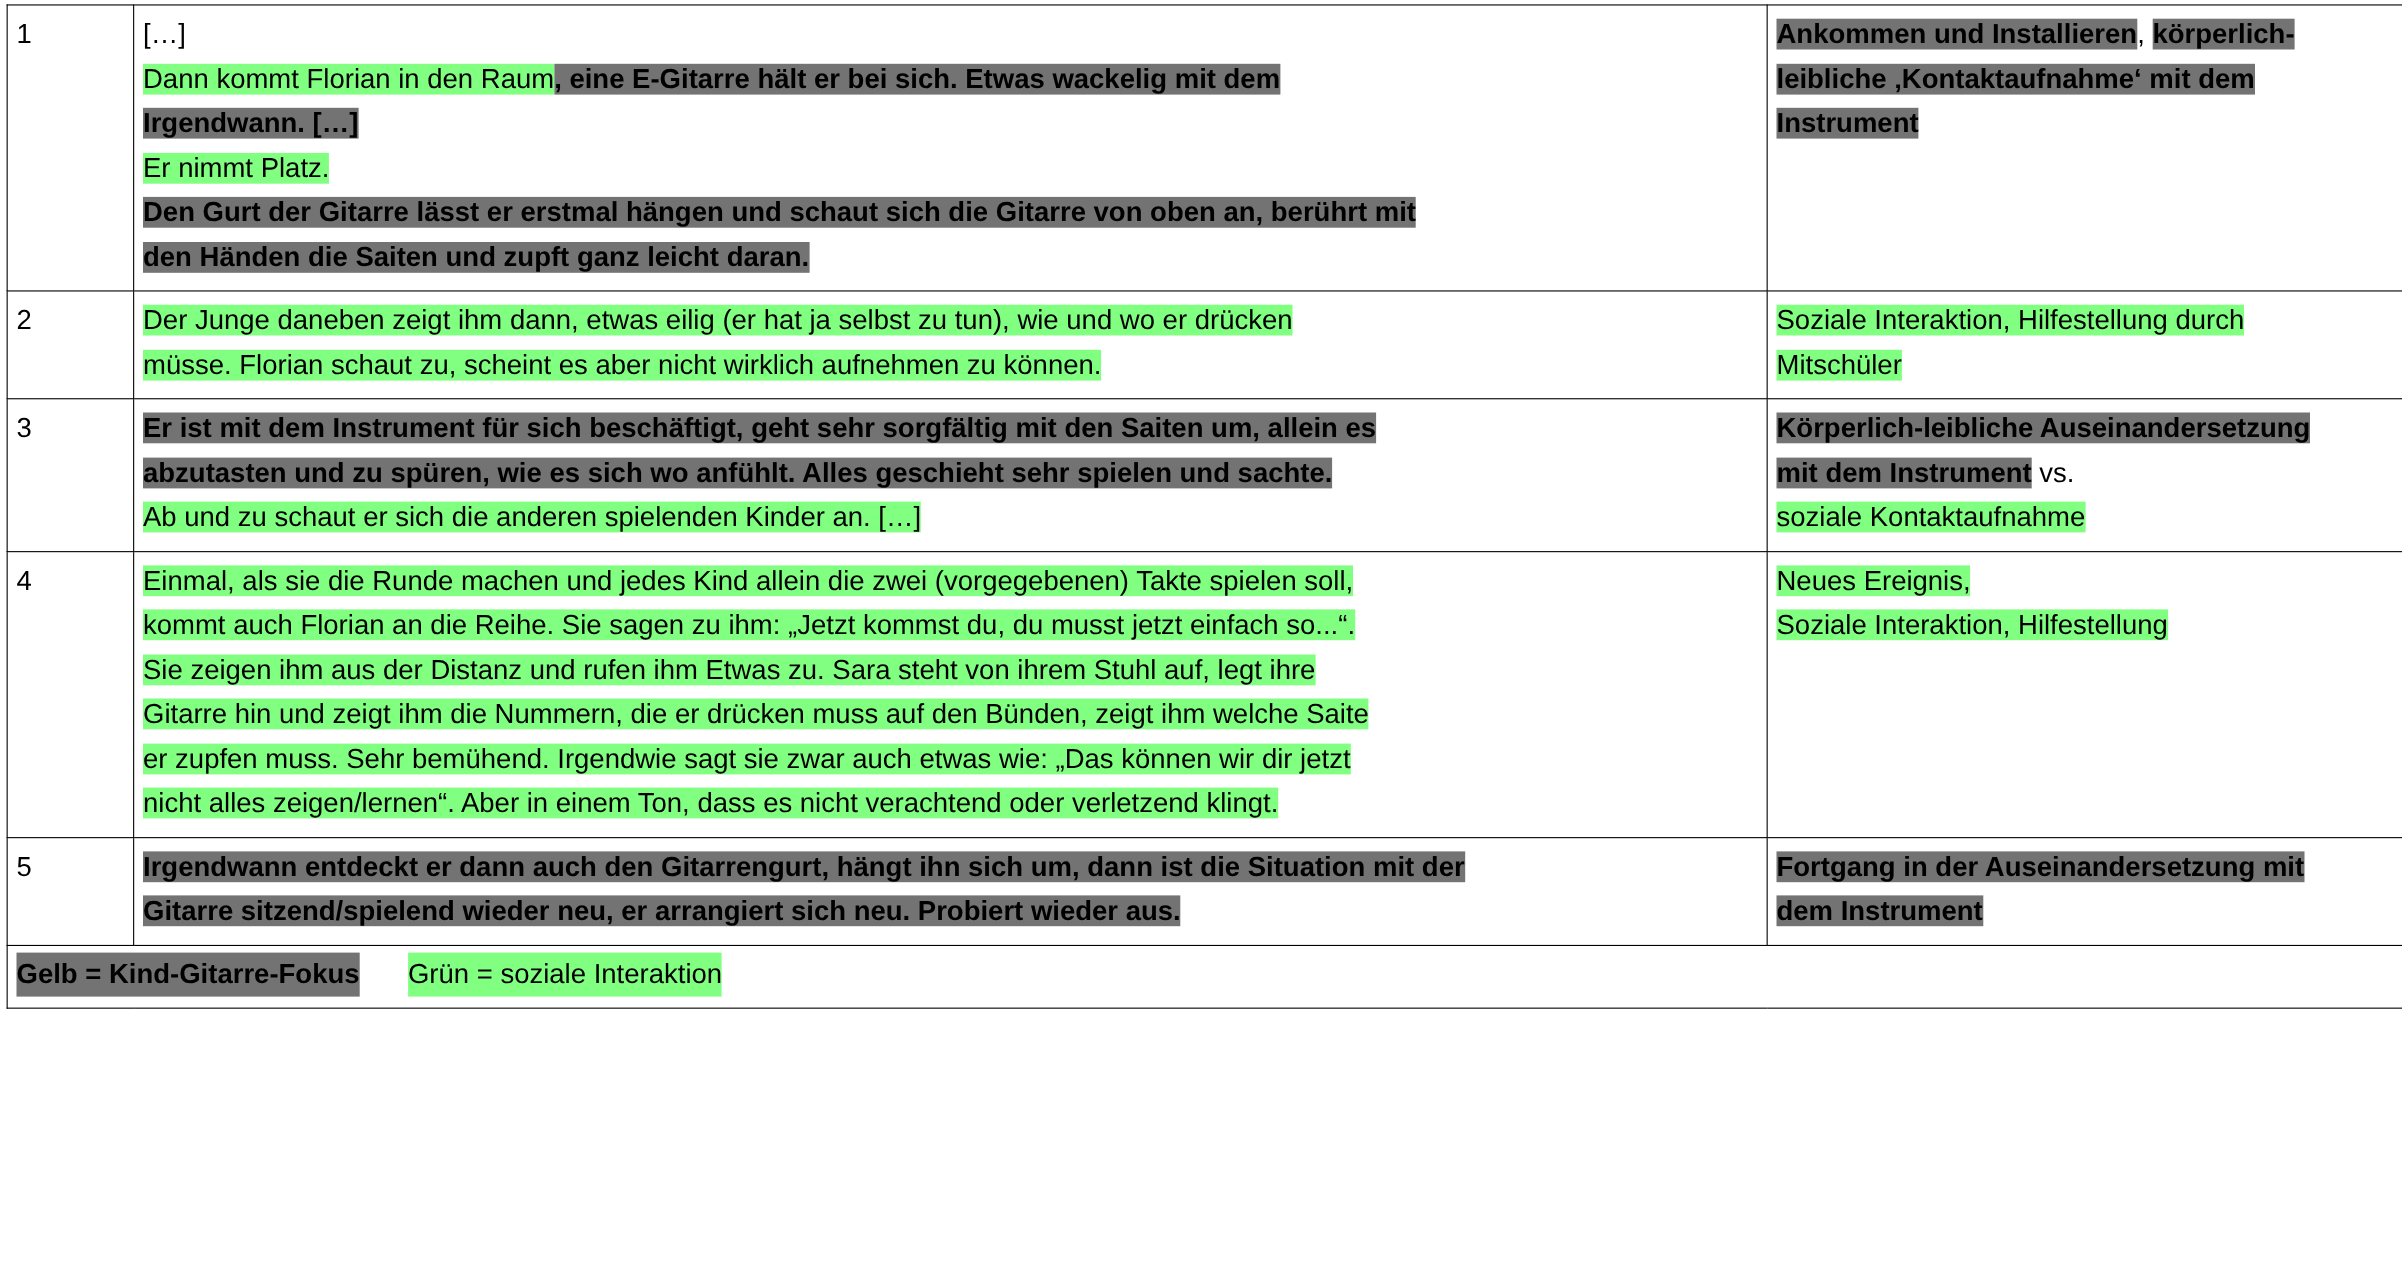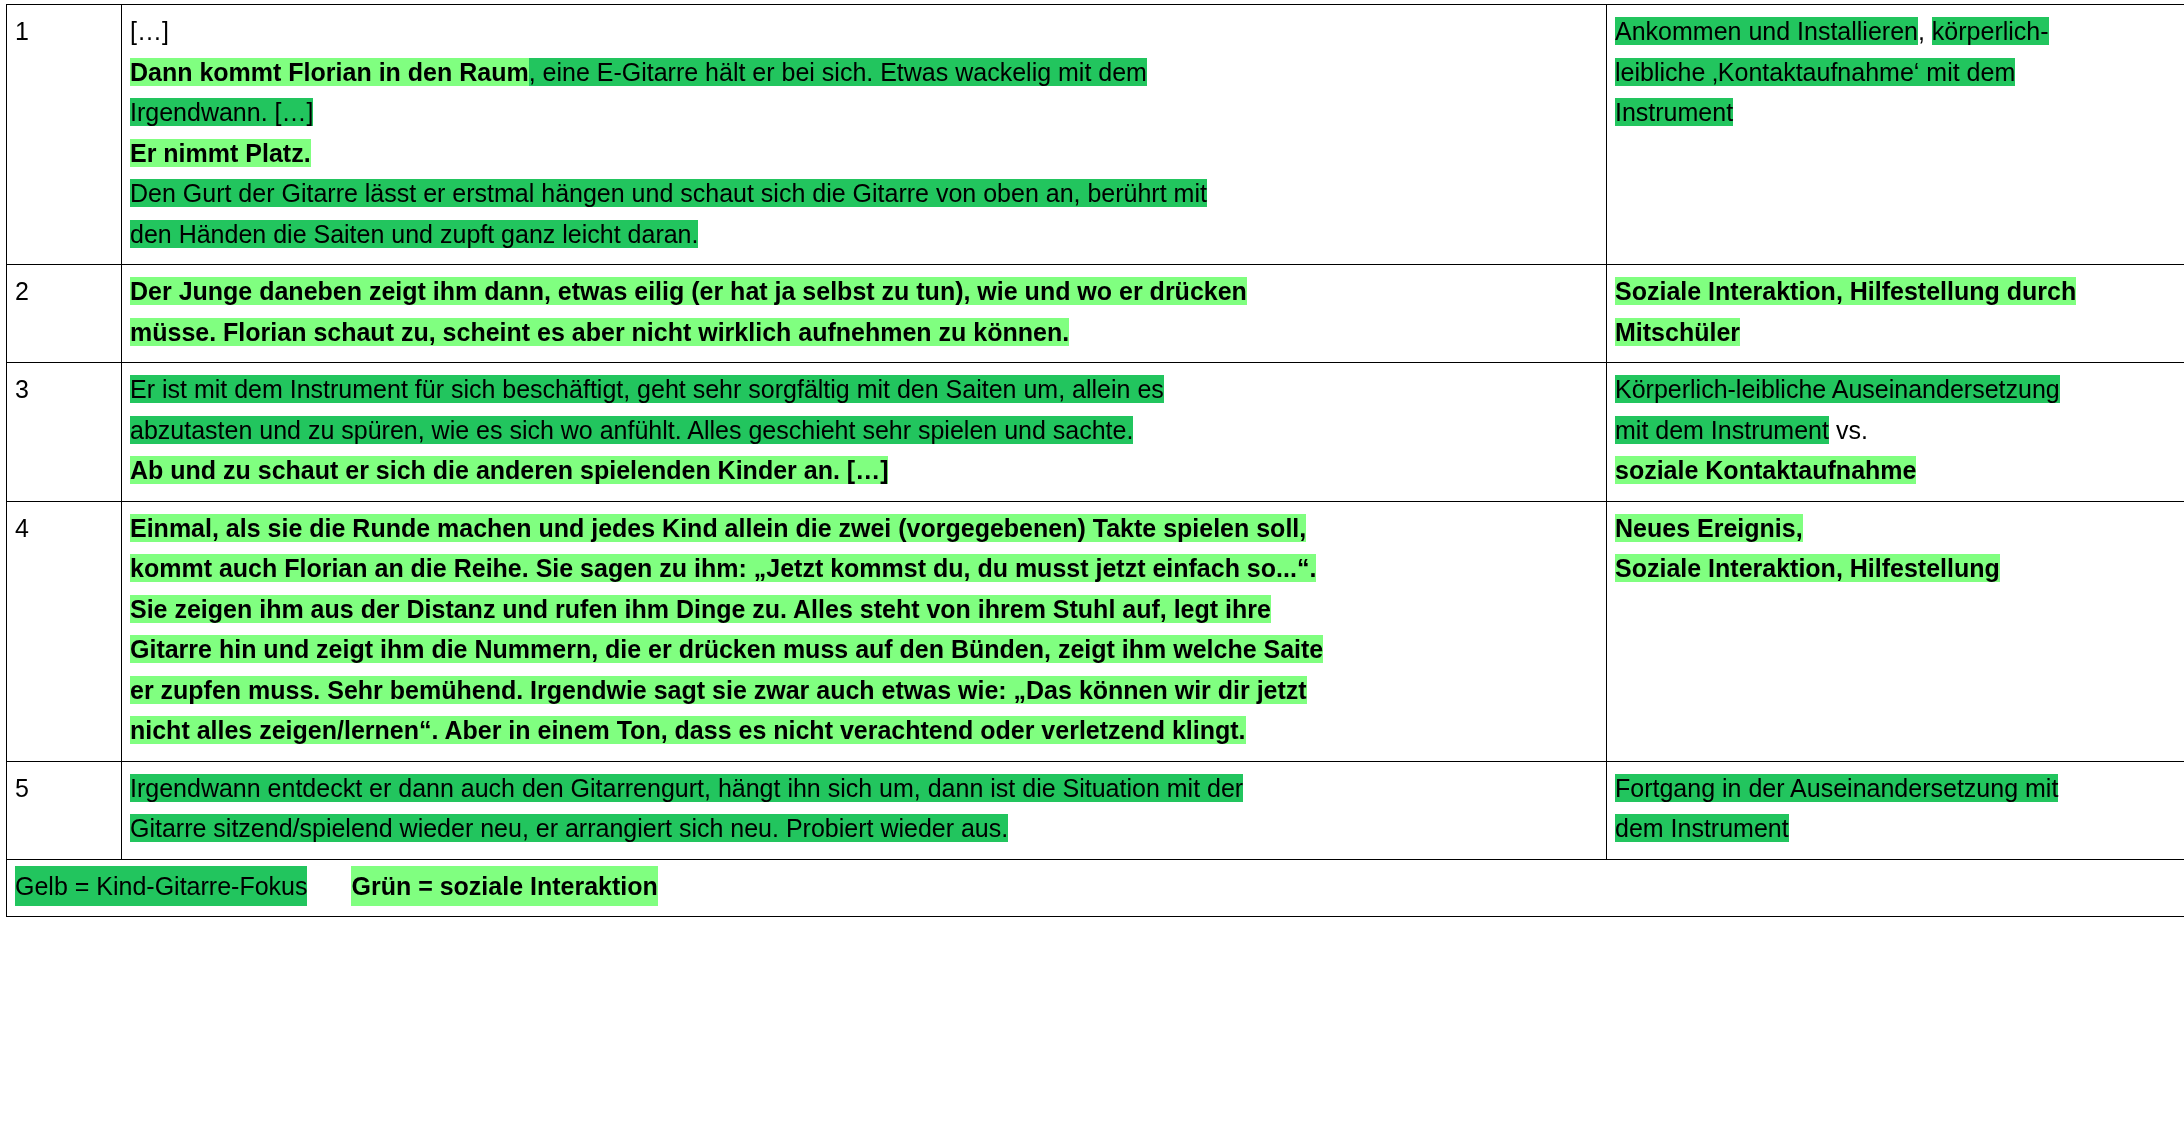--- a/index.html
+++ b/index.html
@@ -35,28 +35,28 @@
     padding-left: 16px;
     padding-right: 4px;
   }
   td.col-text {
     width: 1468px;
   }
   td.col-code {
     width: 598px;
   }
   .hl-y {
-    background: #22c55e;
+    background: #737373;
     box-decoration-break: clone;
+    font-weight: bold;
     -webkit-box-decoration-break: clone;
   }
   .hl-g {
     background: #80ff80;
     box-decoration-break: clone;
-    font-weight: bold;
     -webkit-box-decoration-break: clone;
   }
   .plain {
     background: transparent;
   }
   .line {
     display: block;
   }
   .legend-row td {
     border: 1.5px solid #000000;
@@ -120,21 +120,21 @@
             <span class="line"><span class="hl-y">Körperlich-leibliche Auseinandersetzung</span></span>
             <span class="line"><span class="hl-y">mit dem Instrument</span><span class="plain"> vs.</span></span>
             <span class="line"><span class="hl-g">soziale Kontaktaufnahme</span></span>
           </td>
         </tr>
         <tr>
           <td class="col-num"><span class="num">4</span></td>
           <td class="col-text">
             <span class="line"><span class="hl-g">Einmal, als sie die Runde machen und jedes Kind allein die zwei (vorgegebenen) Takte spielen soll,</span></span>
             <span class="line"><span class="hl-g">kommt auch Florian an die Reihe. Sie sagen zu ihm: „Jetzt kommst du, du musst jetzt einfach so...“.</span></span>
-            <span class="line"><span class="hl-g">Sie zeigen ihm aus der Distanz und rufen ihm Dinge zu. Alles steht von ihrem Stuhl auf, legt ihre</span></span>
+            <span class="line"><span class="hl-g">Sie zeigen ihm aus der Distanz und rufen ihm Etwas zu. Sara steht von ihrem Stuhl auf, legt ihre</span></span>
             <span class="line"><span class="hl-g">Gitarre hin und zeigt ihm die Nummern, die er drücken muss auf den Bünden, zeigt ihm welche Saite</span></span>
             <span class="line"><span class="hl-g">er zupfen muss. Sehr bemühend. Irgendwie sagt sie zwar auch etwas wie: „Das können wir dir jetzt</span></span>
             <span class="line"><span class="hl-g">nicht alles zeigen/lernen“. Aber in einem Ton, dass es nicht verachtend oder verletzend klingt.</span></span>
           </td>
           <td class="col-code">
             <span class="line"><span class="hl-g">Neues Ereignis,</span></span>
             <span class="line"><span class="hl-g">Soziale Interaktion, Hilfestellung</span></span>
           </td>
         </tr>
         <tr>

